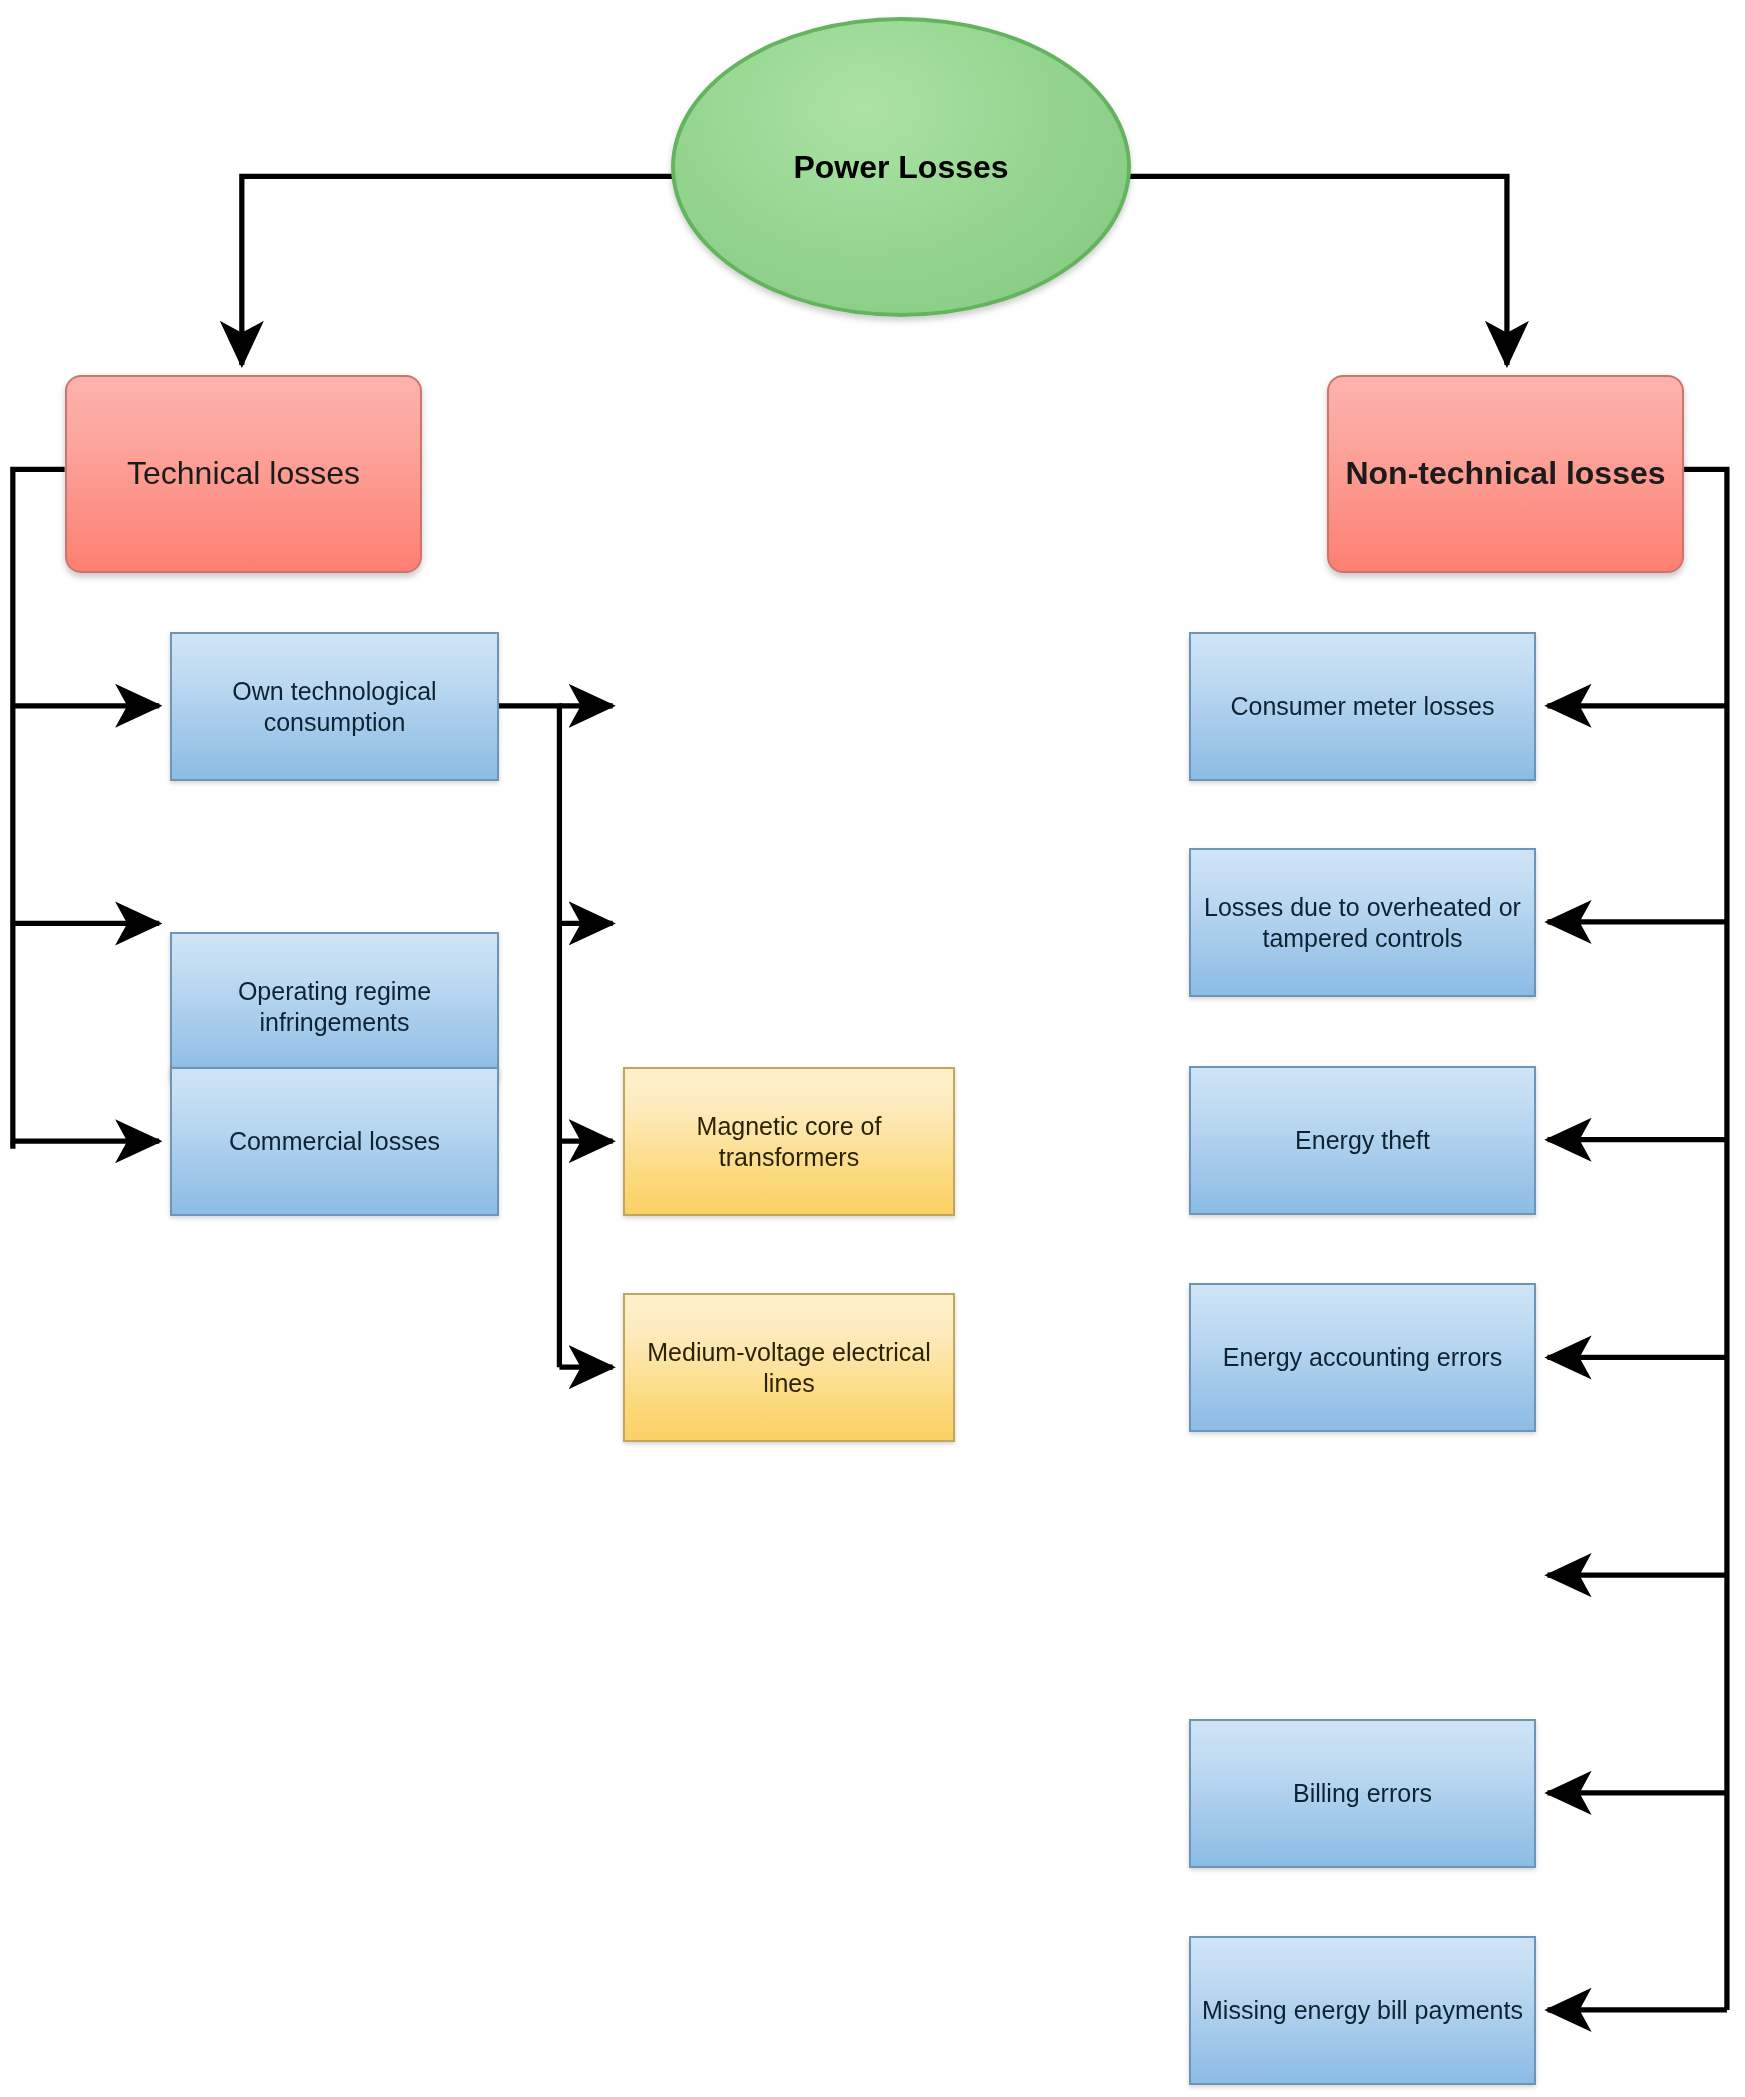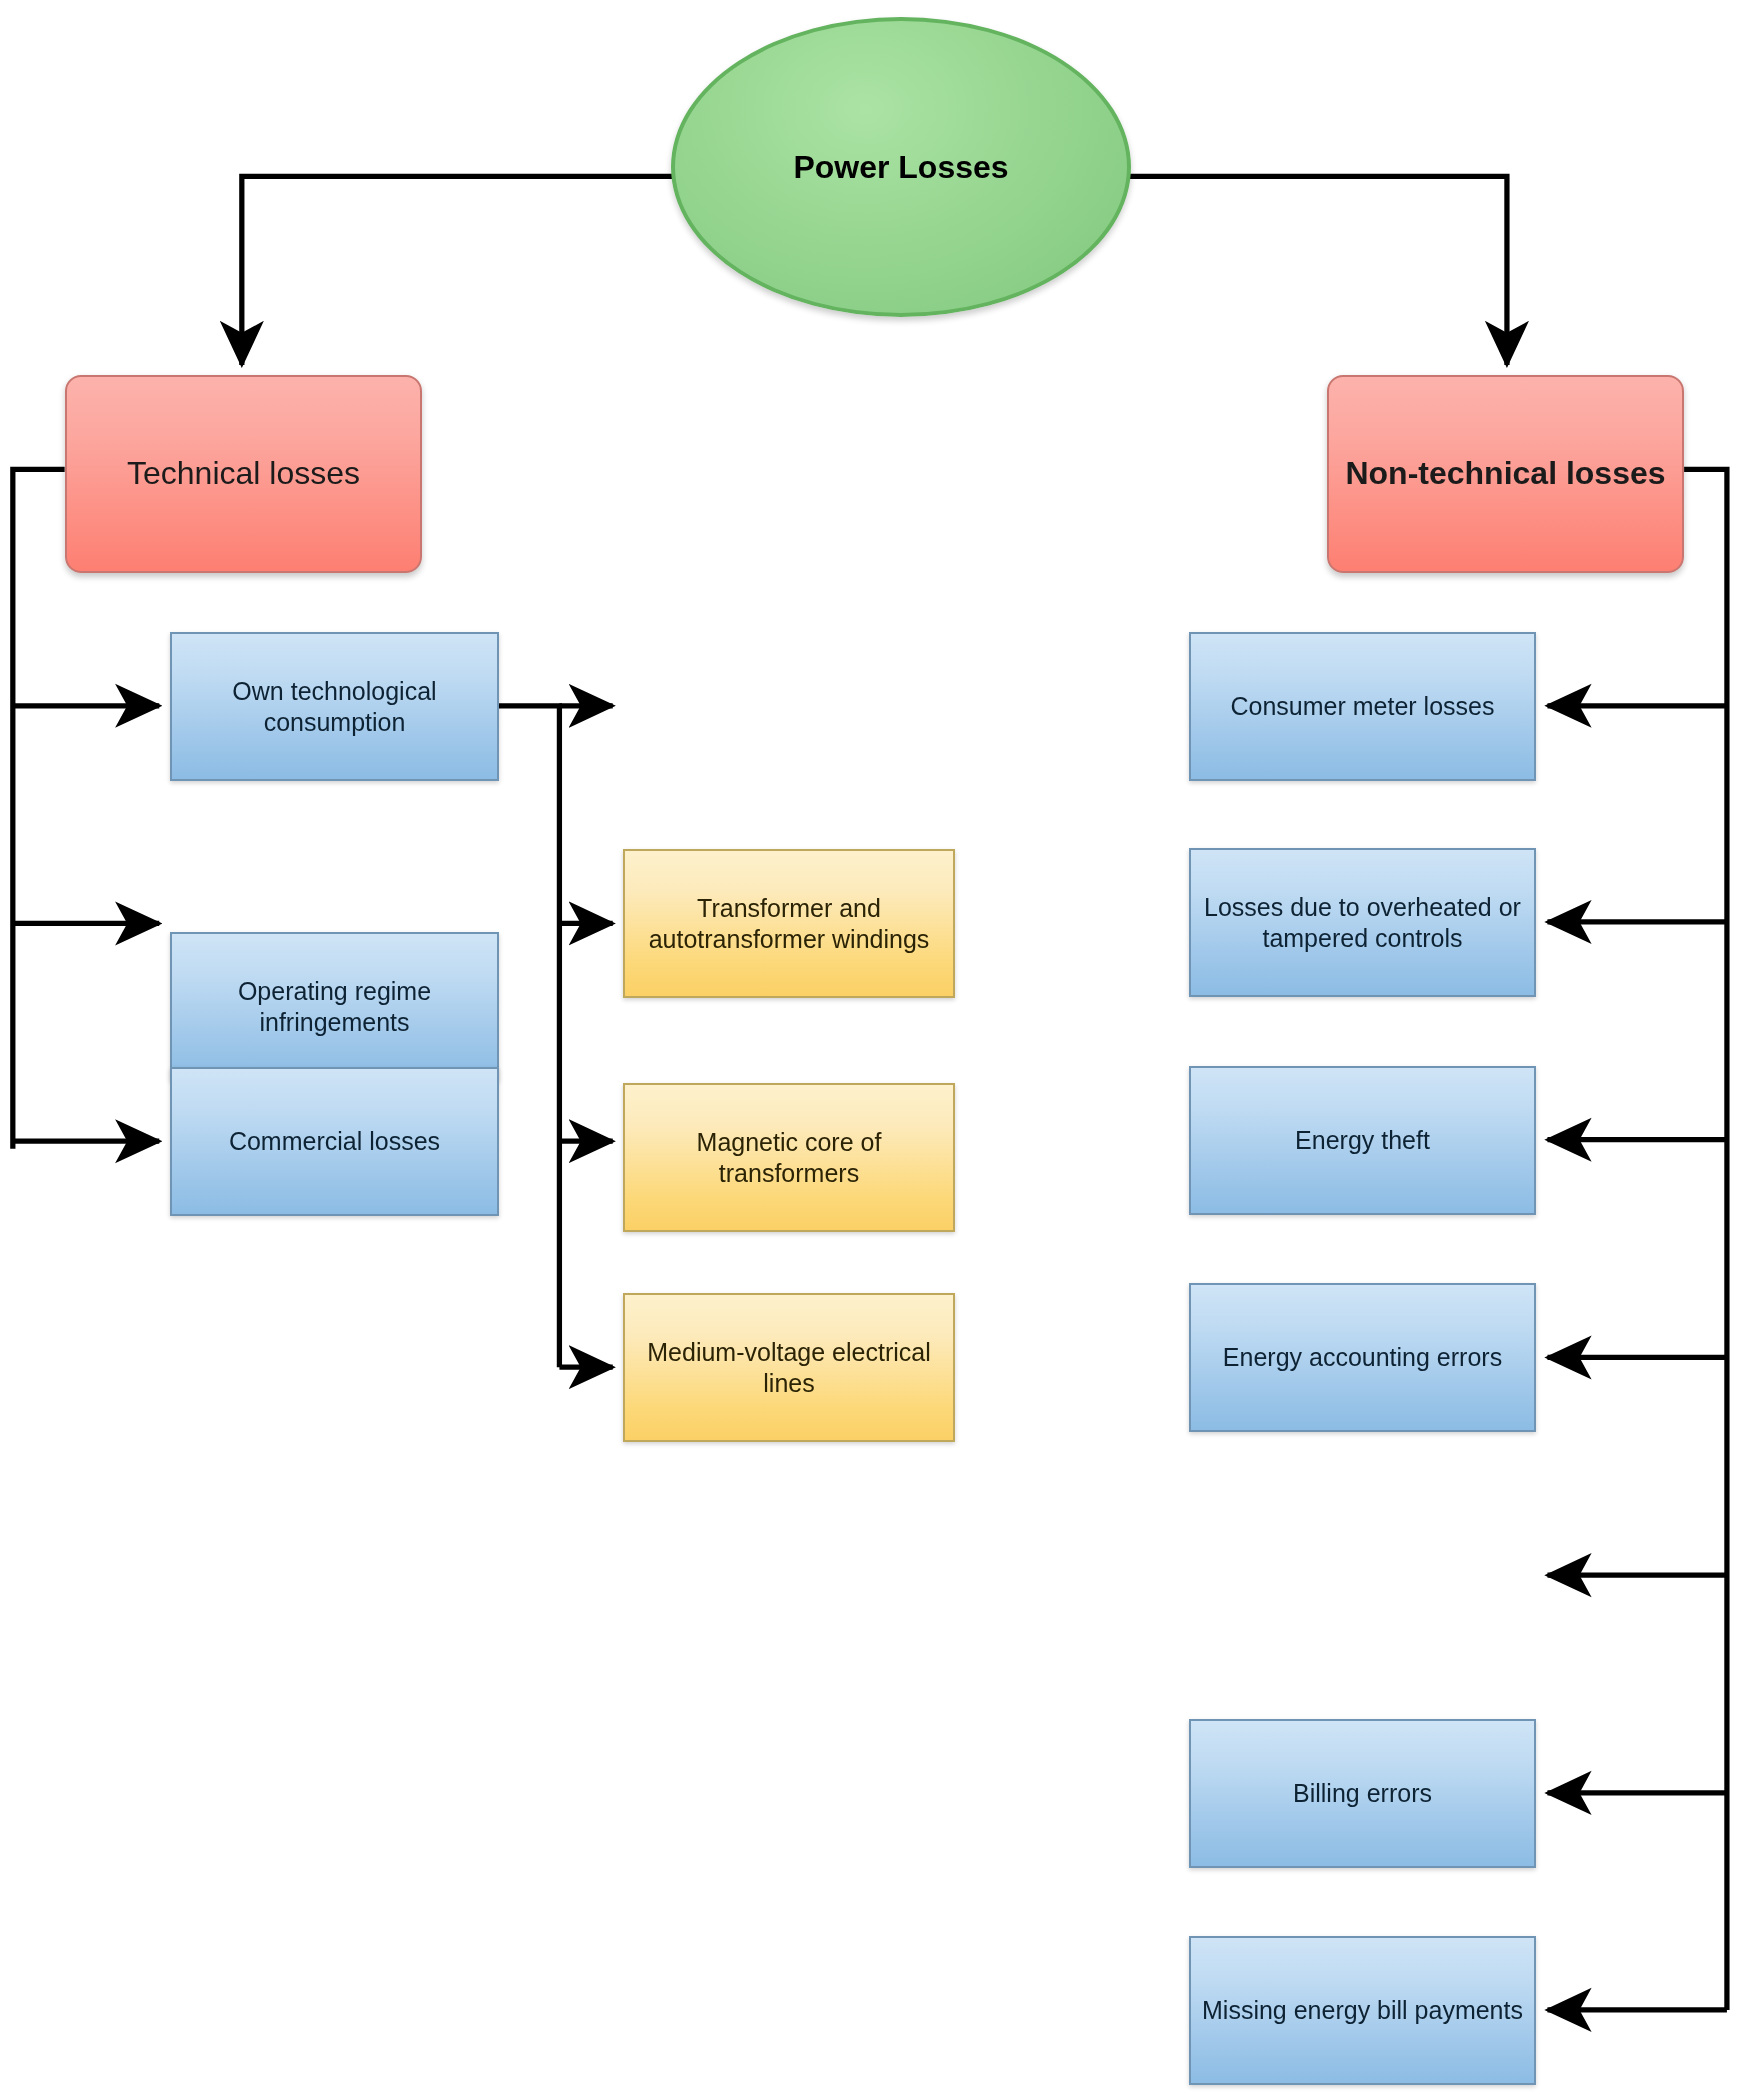--- a/index.html
+++ b/index.html
@@ -152,23 +152,22 @@
 
   <div class="node node-red node-red-right">Non-technical losses</div>
 
   <div class="node node-blue node-blue-left" style="top:632px;">Own technological consumption</div>
 
   <div class="node node-blue node-blue-left" style="top:892px;margin-top:40px;">Operating regime infringements</div>
 
   <div class="node node-blue node-blue-left" style="top:1067px;">Commercial losses</div>
 
 
-  <div class="node node-yellow" style="top:849px;">Transformer and autotransformer windings</div>
 
-  <div class="node node-yellow" style="top:1067px;margin-top:16px;">Magnetic core of transformers</div>
+  <div class="node node-yellow" style="top:1067px;">Magnetic core of transformers</div>
 
   <div class="node node-yellow" style="top:1293px;">Medium-voltage electrical lines</div>
 
   <div class="node node-blue node-blue-right" style="top:632px;">Consumer meter losses</div>
 
   <div class="node node-blue node-blue-right" style="top:848px;">Losses due to overheated or tampered controls</div>
 
   <div class="node node-blue node-blue-right" style="top:1066px;">Energy theft</div>
 
   <div class="node node-blue node-blue-right" style="top:1283px;">Energy accounting errors</div>

